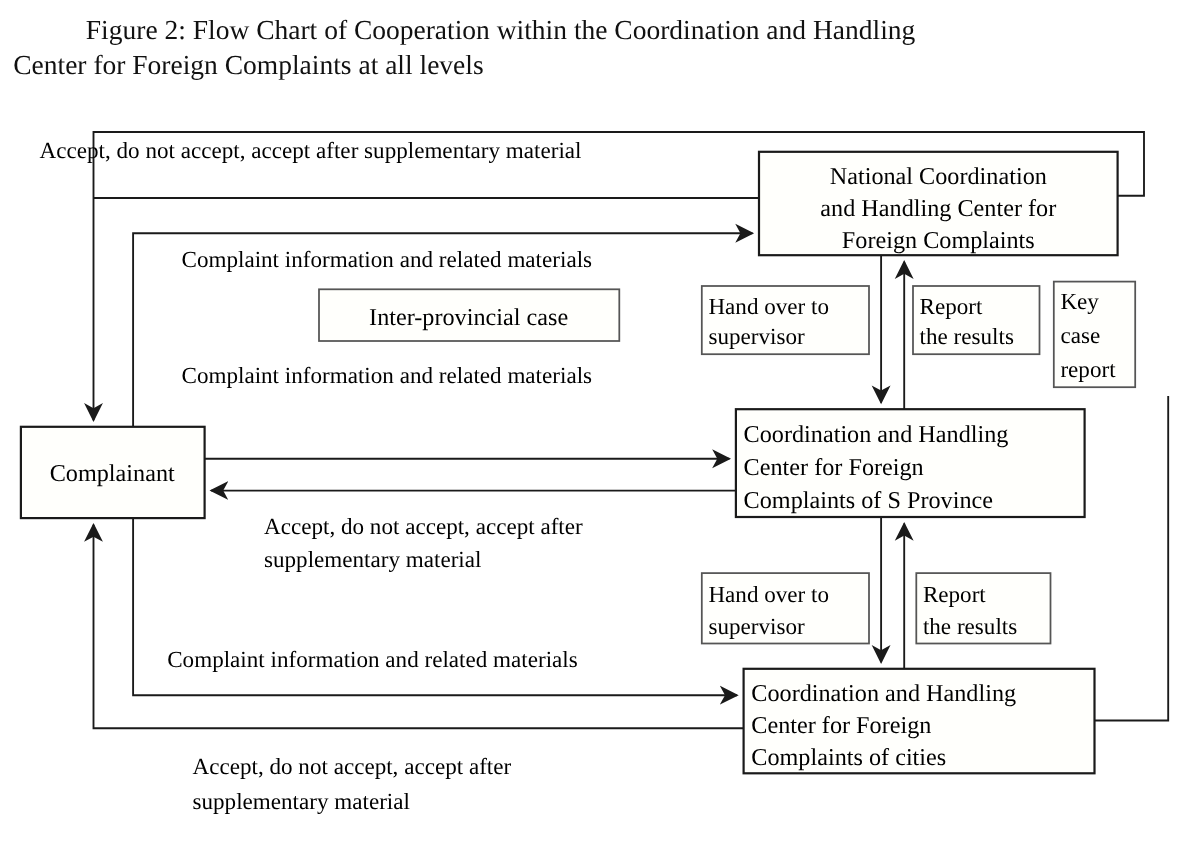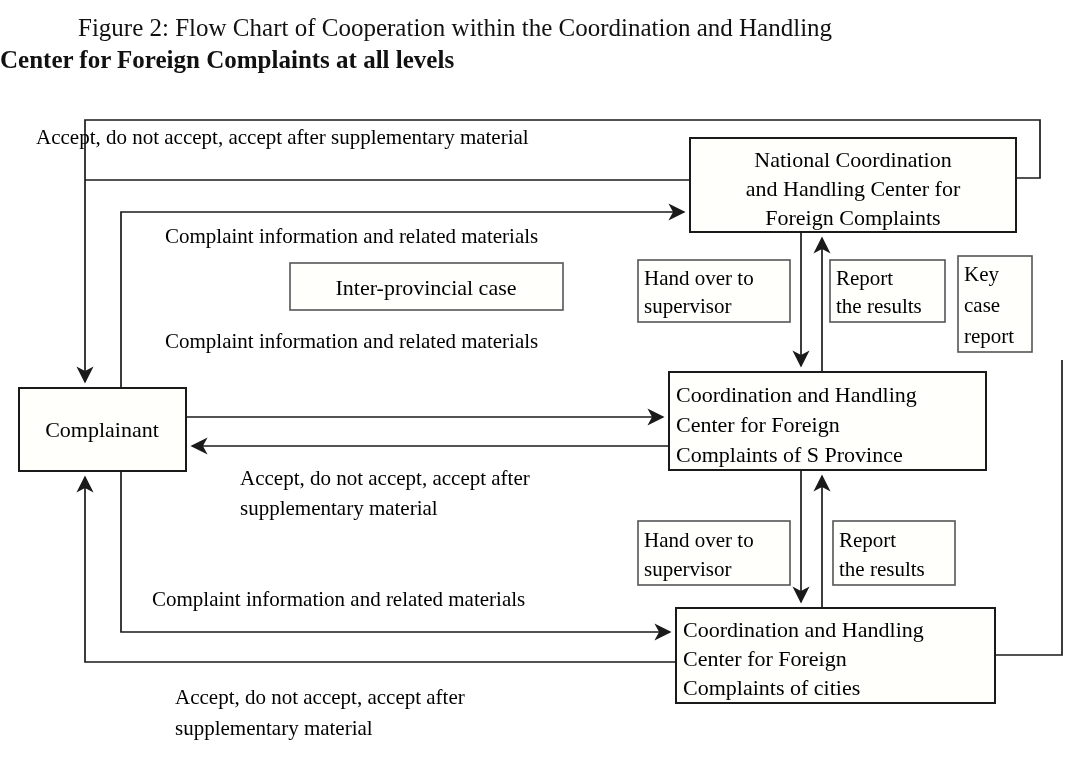--- a/index.html
+++ b/index.html
@@ -28,22 +28,21 @@
     font-size: 25px;
     line-height: 1.28;
     color: #111;
   }
   .title-line1 {
     display: block;
     text-indent: 78px;
   }
   .title-line2 {
     display: block;
-    padding-left: 0;
-    font-weight: bold;
+    padding-left: 12px;
   }
   svg.flow {
     position: absolute;
     left: 0;
     top: 0;
     width: 1076px;
     height: 780px;
   }
   .node-box {
     fill: #fffffc;

